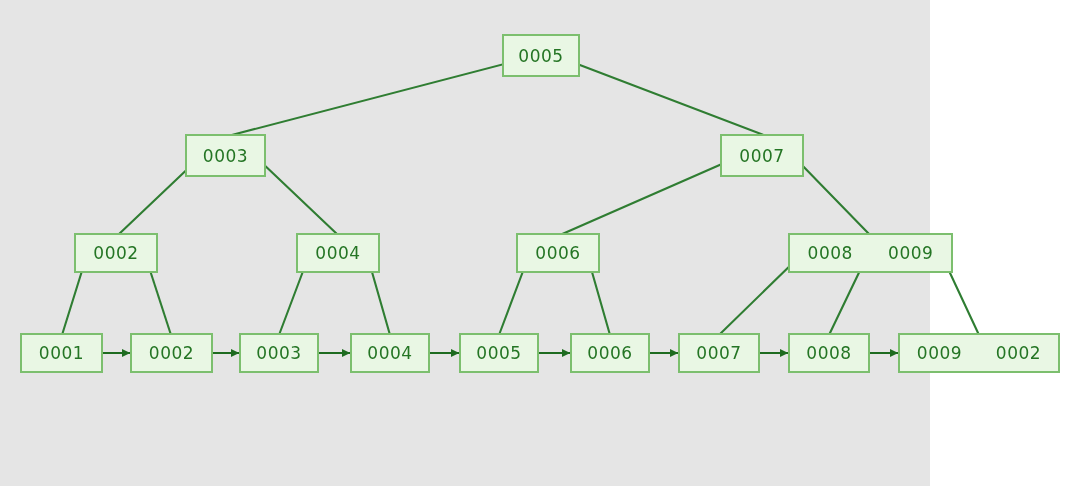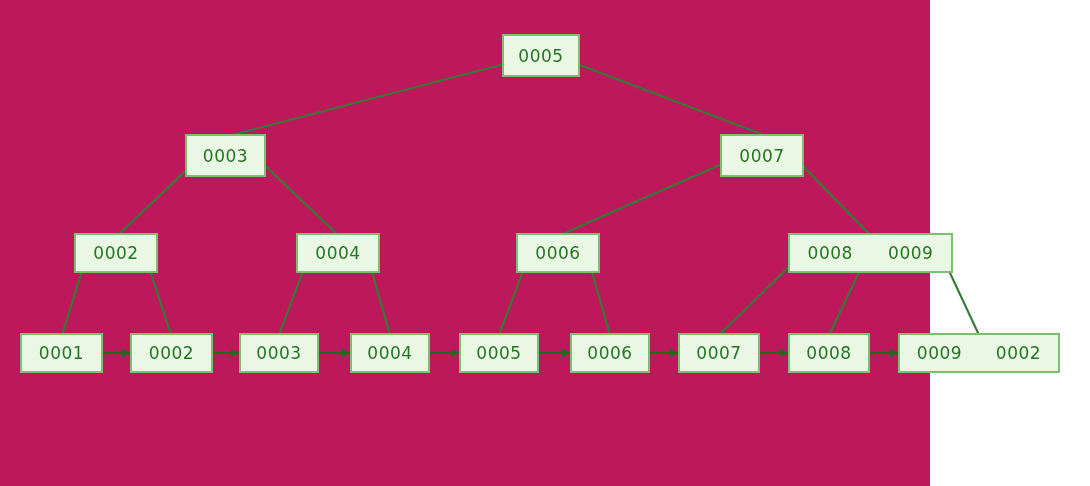--- a/index.html
+++ b/index.html
@@ -10,21 +10,21 @@
   body {
     width: 1090px;
     height: 486px;
     font-family: "DejaVu Sans", sans-serif;
     overflow: hidden;
   }
   #diagram-root {
     position: relative;
     width: 930px;
     height: 486px;
-    background: #be185d;
+    background: #e5e5e5;
   }
   #edge-layer {
     position: absolute;
     left: 0;
     top: 0;
     width: 1090px;
     height: 486px;
     pointer-events: none;
   }
   .node {

